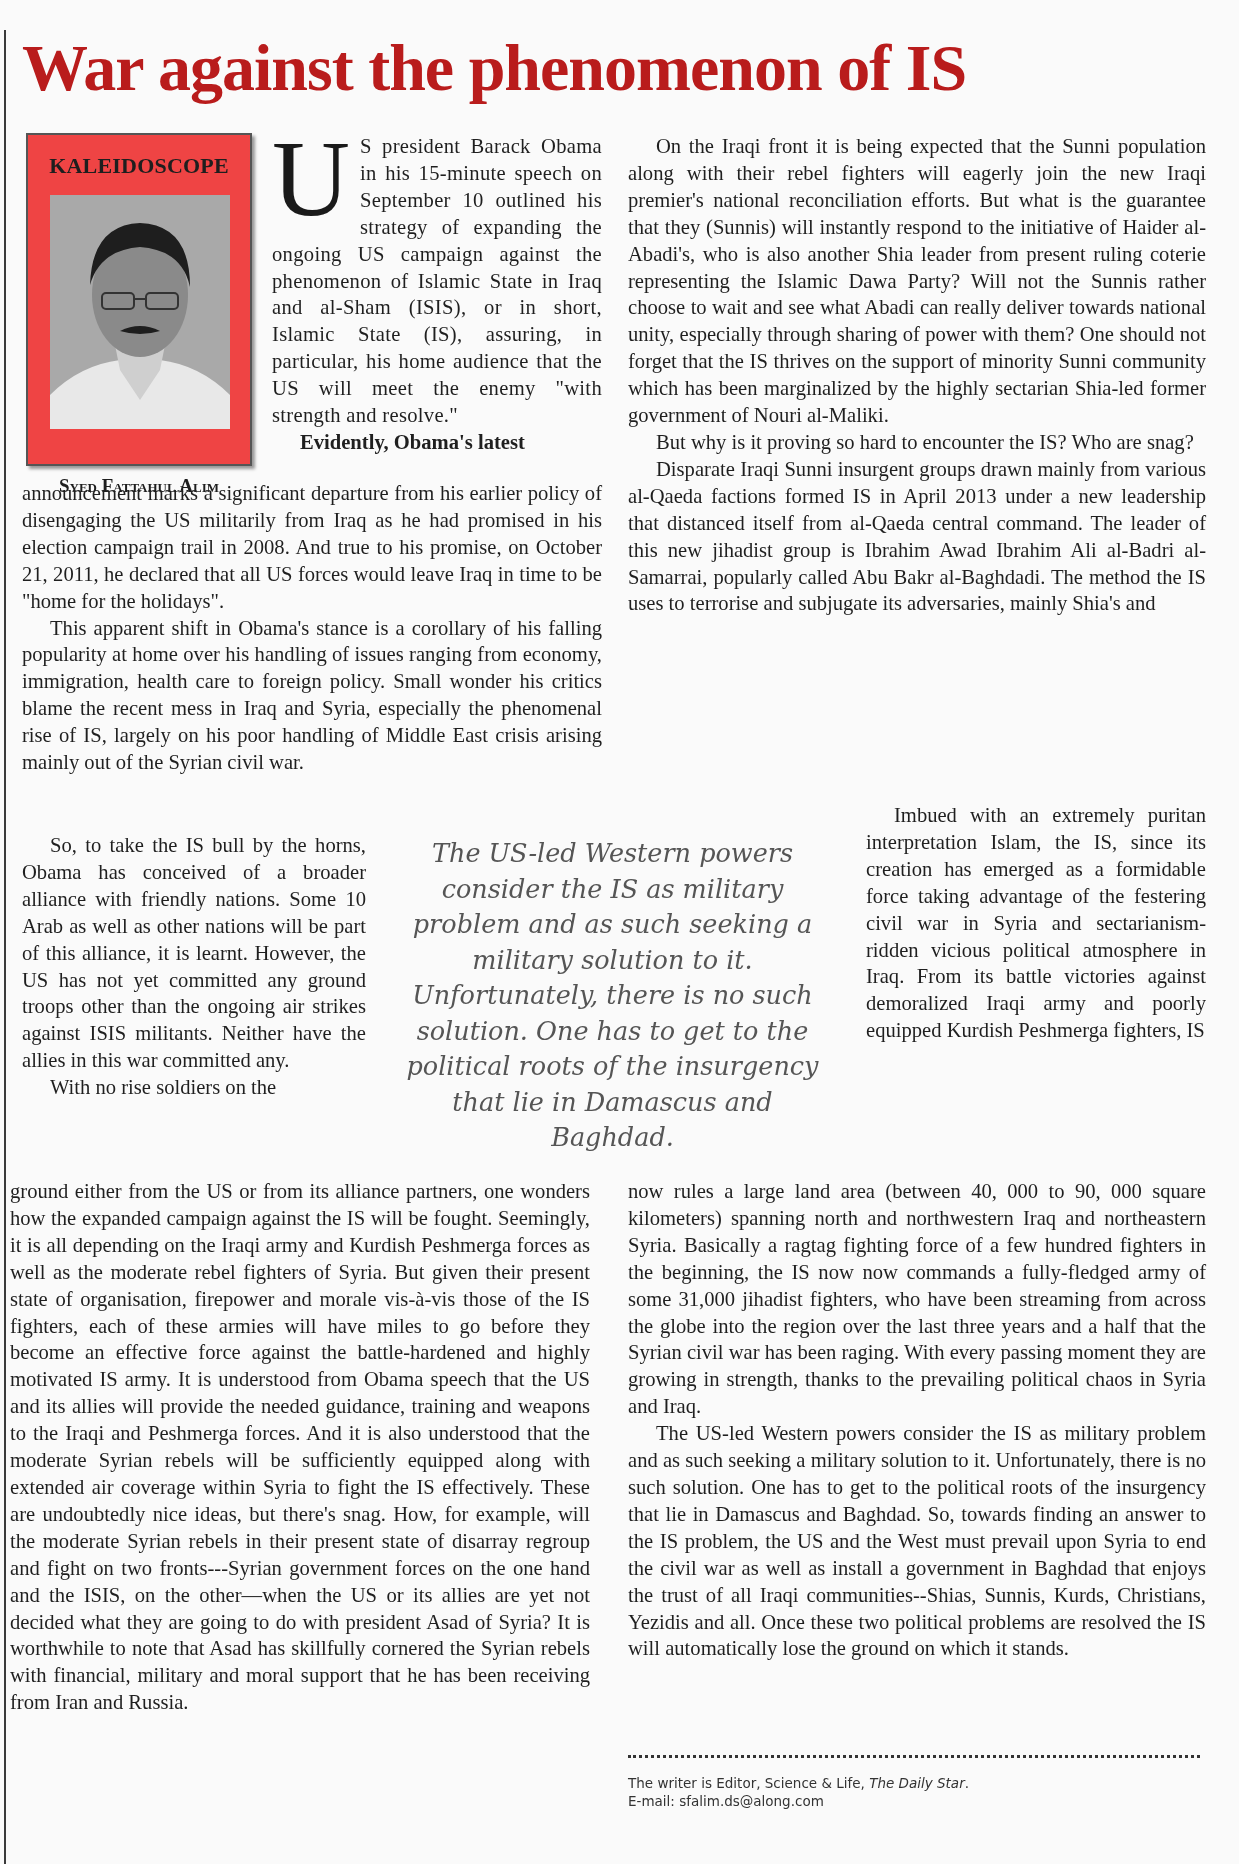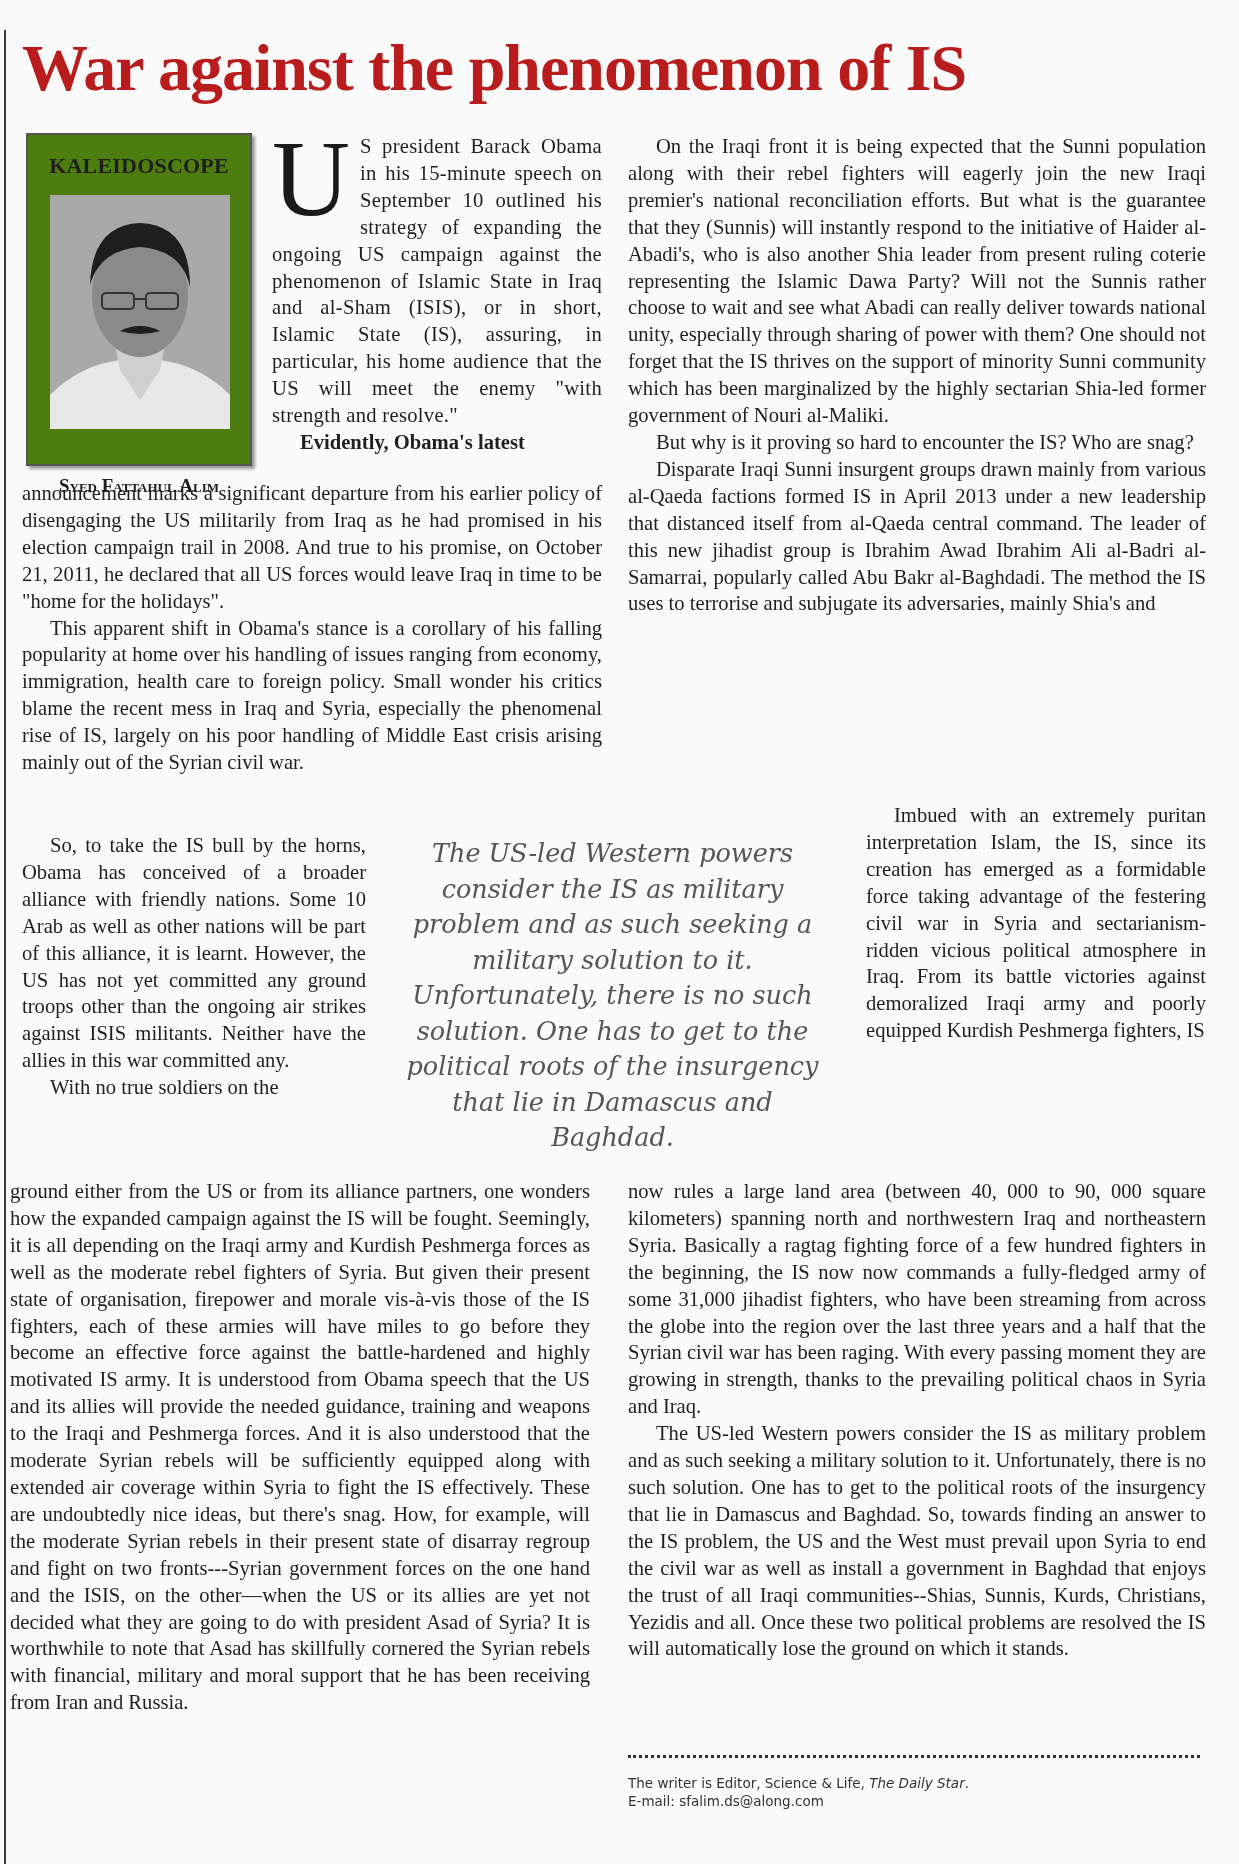--- a/index.html
+++ b/index.html
@@ -15,21 +15,21 @@
   }
 
   .col { position: absolute; font-family: "Liberation Serif", serif; font-size: 20.6px;
          line-height: 26.9px; text-align: justify; color: #1f1f1f; }
   .col p { text-indent: 28px; }
   .col p.noindent { text-indent: 0; }
 
   
   .author-box {
     position: absolute; left: 26px; top: 133px; width: 226px; height: 333px;
-    border: 2px solid #555; background: #4d7c0f;
+    border: 2px solid #555; background: #ef4444;
     box-shadow: 3px 3px 3px #999;
   }
   .author-box .kicker {
     position: absolute; left: 0; top: 18px; width: 100%; text-align: center;
     font-family: "Liberation Serif", serif; font-weight: bold; font-size: 22px; letter-spacing: 0.2px;
   }
   .author-photo {
     position: absolute; left: 22px; top: 60px; width: 180px; height: 234px;
     background: linear-gradient(#b8b8b8, #a4a4a4);
     overflow: hidden;
@@ -88,21 +88,21 @@
   <p style="text-indent:28px;font-weight:bold;">Evidently, Obama's latest</p>
 </div>
 
 <div class="col" style="left:22px; top:480px; width:580px;">
   <p class="noindent">announcement marks a significant departure from his earlier policy of disengaging the US militarily from Iraq as he had promised in his election campaign trail in 2008. And true to his promise, on October 21, 2011, he declared that all US forces would leave Iraq in time to be "home for the holidays".</p>
   <p>This apparent shift in Obama's stance is a corollary of his falling popularity at home over his handling of issues ranging from economy, immigration, health care to foreign policy. Small wonder his critics blame the recent mess in Iraq and Syria, especially the phenomenal rise of IS, largely on his poor handling of Middle East crisis arising mainly out of the Syrian civil war.</p>
 </div>
 
 <div class="col" style="left:22px; top:832px; width:344px;">
   <p>So, to take the IS bull by the horns, Obama has conceived of a broader alliance with friendly nations. Some 10 Arab as well as other nations will be part of this alliance, it is learnt. However, the US has not yet committed any ground troops other than the ongoing air strikes against ISIS militants. Neither have the allies in this war committed any.</p>
-  <p>With no true soldiers on the</p>
+  <p>With no rise soldiers on the</p>
 </div>
 
 <div class="col" style="left:10px; top:1178px; width:580px;">
   <p class="noindent">ground either from the US or from its alliance partners, one wonders how the expanded campaign against the IS will be fought. Seemingly, it is all depending on the Iraqi army and Kurdish Peshmerga forces as well as the moderate rebel fighters of Syria. But given their present state of organisation, firepower and morale vis-à-vis those of the IS fighters, each of these armies will have miles to go before they become an effective force against the battle-hardened and highly motivated IS army. It is understood from Obama speech that the US and its allies will provide the needed guidance, training and weapons to the Iraqi and Peshmerga forces. And it is also understood that the moderate Syrian rebels will be sufficiently equipped along with extended air coverage within Syria to fight the IS effectively. These are undoubtedly nice ideas, but there's snag. How, for example, will the moderate Syrian rebels in their present state of disarray regroup and fight on two fronts---Syrian government forces on the one hand and the ISIS, on the other—when the US or its allies are yet not decided what they are going to do with president Asad of Syria? It is worthwhile to note that Asad has skillfully cornered the Syrian rebels with financial, military and moral support that he has been receiving from Iran and Russia.</p>
 </div>
 
 <div class="pull-quote">The US-led Western powers consider the IS as military problem and as such seeking a military solution to it. Unfortunately, there is no such solution. One has to get to the political roots of the insurgency that lie in Damascus and Baghdad.</div>
 
 <div class="col" style="left:628px; top:133px; width:578px;">
   <p>On the Iraqi front it is being expected that the Sunni population along with their rebel fighters will eagerly join the new Iraqi premier's national reconciliation efforts. But what is the guarantee that they (Sunnis) will instantly respond to the initiative of Haider al-Abadi's, who is also another Shia leader from present ruling coterie representing the Islamic Dawa Party? Will not the Sunnis rather choose to wait and see what Abadi can really deliver towards national unity, especially through sharing of power with them? One should not forget that the IS thrives on the support of minority Sunni community which has been marginalized by the highly sectarian Shia-led former government of Nouri al-Maliki.</p>

